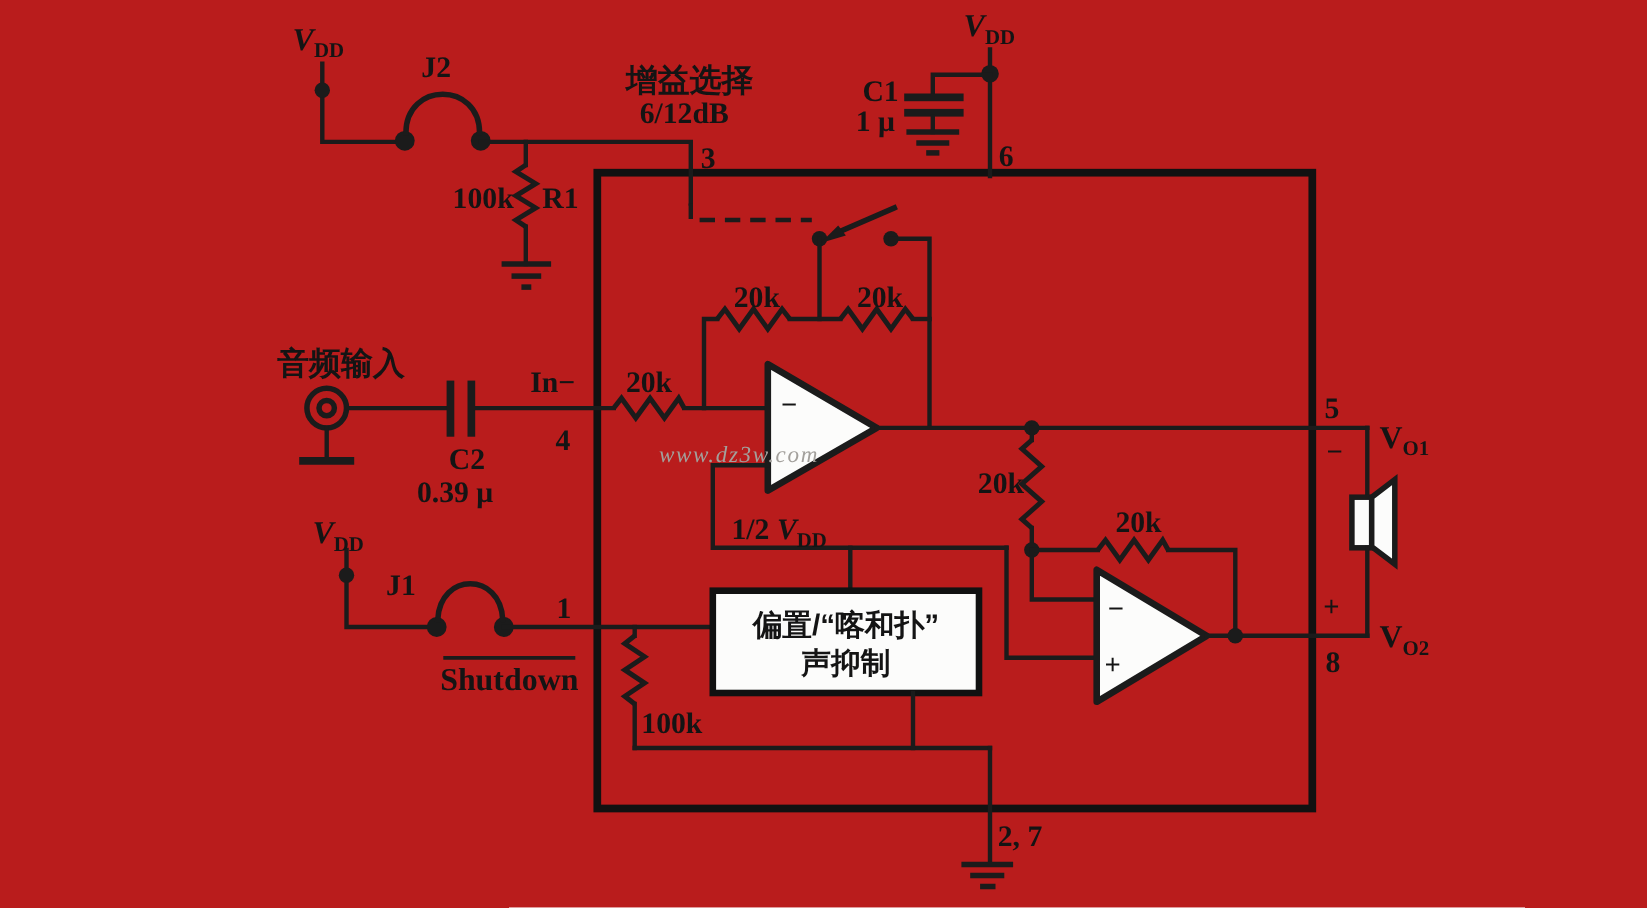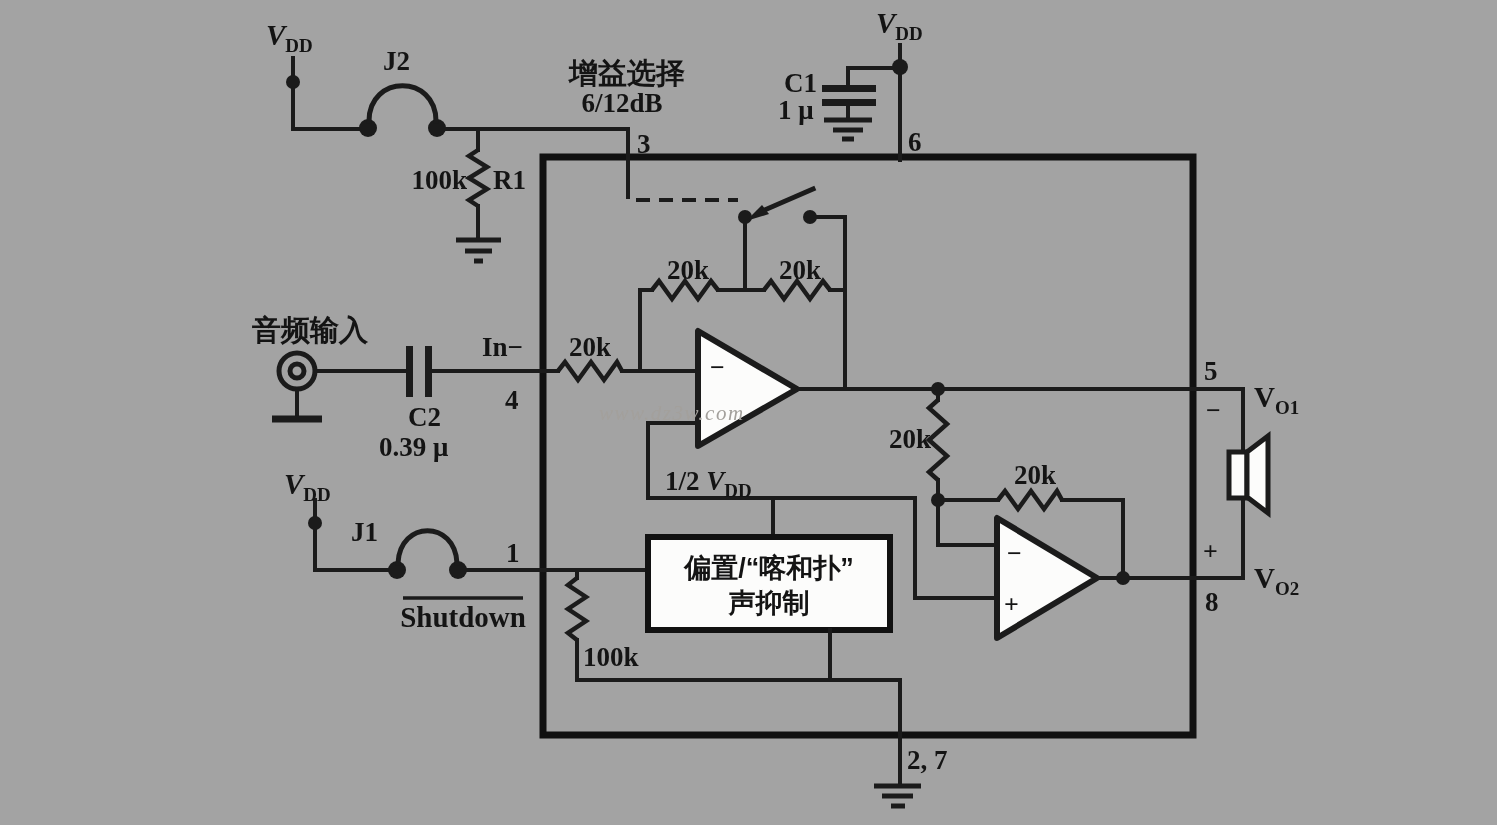--- a/index.html
+++ b/index.html
@@ -1,19 +1,19 @@
 <!DOCTYPE html>
 <html><head>
 <meta charset="utf-8">
 <style>
   html,body { margin:0; padding:0; background:#ffffff; }
   .stage {
     position:relative;
     width:1497px; height:825px;
-    background:#a3a3a3;
+    background:#b91c1c;
     overflow:hidden;
   }
   svg { display:block; }
   .wire   { stroke:#1b1b1b; stroke-width:4; fill:none; stroke-linecap:square; }
   .wire5  { stroke:#1b1b1b; stroke-width:5; fill:none; stroke-linecap:square; }
   .res    { stroke:#1b1b1b; stroke-width:4.5; fill:none; stroke-linejoin:miter; }
   .thick  { stroke:#111111; stroke-width:7; fill:none; }
   .blockb { stroke:#111111; stroke-width:6; fill:#fcfcfb; }
   .tri    { stroke:#1b1b1b; stroke-width:6; fill:#fcfcfb; stroke-linejoin:round; }
   .dot    { fill:#1b1b1b; stroke:none; }

